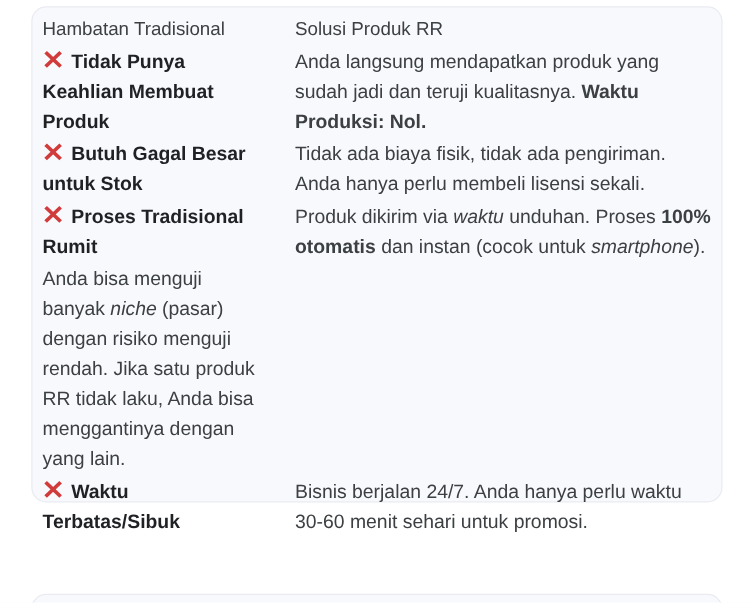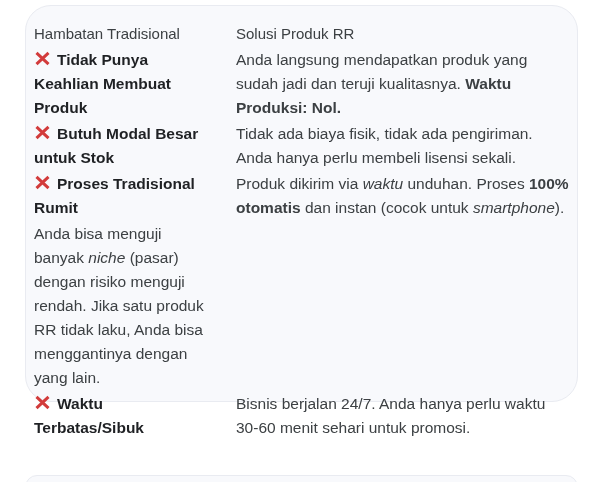--- a/index.html
+++ b/index.html
@@ -15,22 +15,21 @@
     position: absolute;
     left: 25px;
     width: 553px;
     background: var(--card-bg, #f8f9fc);
     border: 1px solid var(--card-border, #e9ebf1);
     border-radius: 12px;
   }
   .card.main-card {
     top: 5px;
     height: 397px;
-    padding: 16px 8px 0 8px;
-    border-radius: 26px;
+    padding: 6px 8px 0 8px;
   }
   .card.next-card {
     top: 475px;
     height: 30px;
   }
 
   .row {
     display: grid;
     grid-template-columns: 170px 1fr;
     column-gap: 32px;
@@ -92,21 +91,21 @@
         </div>
         <div class="cell solution"><span>Anda langsung mendapatkan produk yang sudah jadi dan teruji kualitasnya. </span><span style="font-weight: 700;">Waktu Produksi: Nol.</span></div>
       </div>
 
       <div class="row body-row">
         <div class="cell obstacle">
           <span class="x-icon">
             <svg viewBox="0 0 17 15" xmlns="http://www.w3.org/2000/svg">
               <path d="M2.5 1.8 L14.5 13.2 M14.5 1.8 L2.5 13.2"></path>
             </svg>
-          </span><span class="obstacle-text">Butuh Modal Besar untuk Stok</span>
+          </span><span class="obstacle-text">Butuh Gagal Besar untuk Stok</span>
         </div>
         <div class="cell solution"><span>Tidak ada biaya fisik, tidak ada pengiriman. Anda hanya perlu membeli lisensi sekali.</span></div>
       </div>
 
       <div class="row body-row">
         <div class="cell obstacle">
           <span class="x-icon">
             <svg viewBox="0 0 17 15" xmlns="http://www.w3.org/2000/svg">
               <path d="M2.5 1.8 L14.5 13.2 M14.5 1.8 L2.5 13.2"></path>
             </svg>

